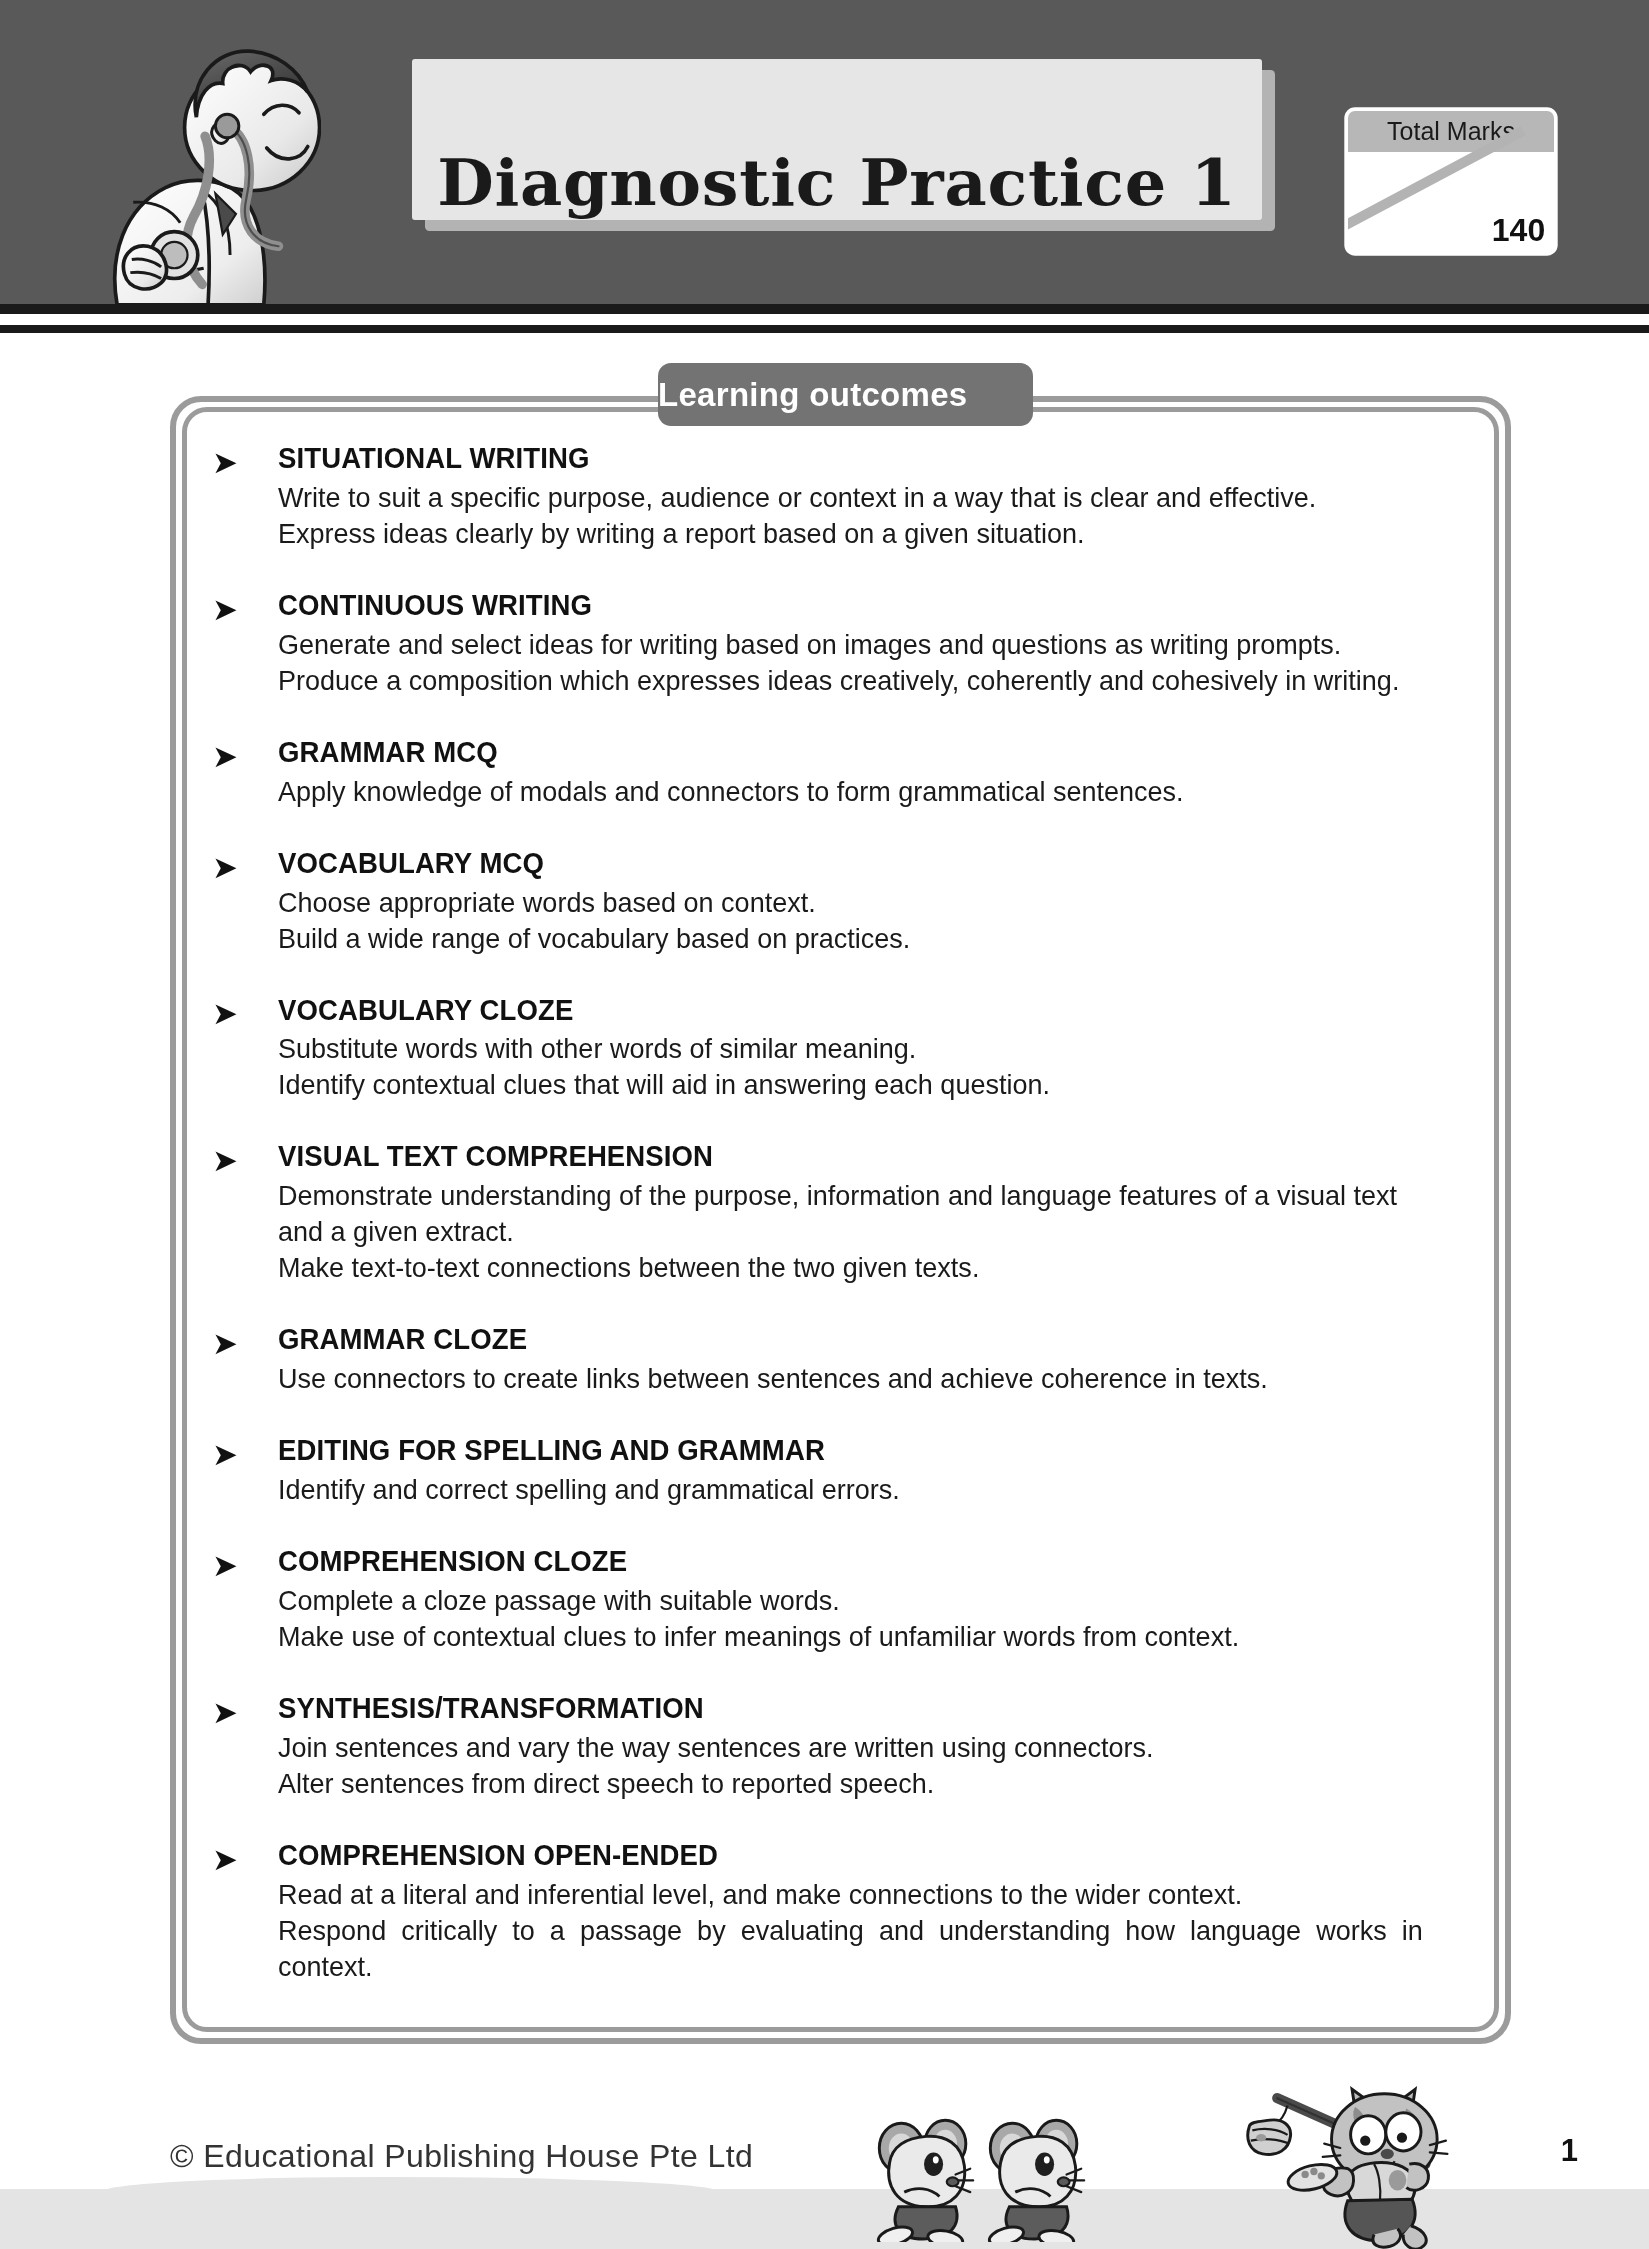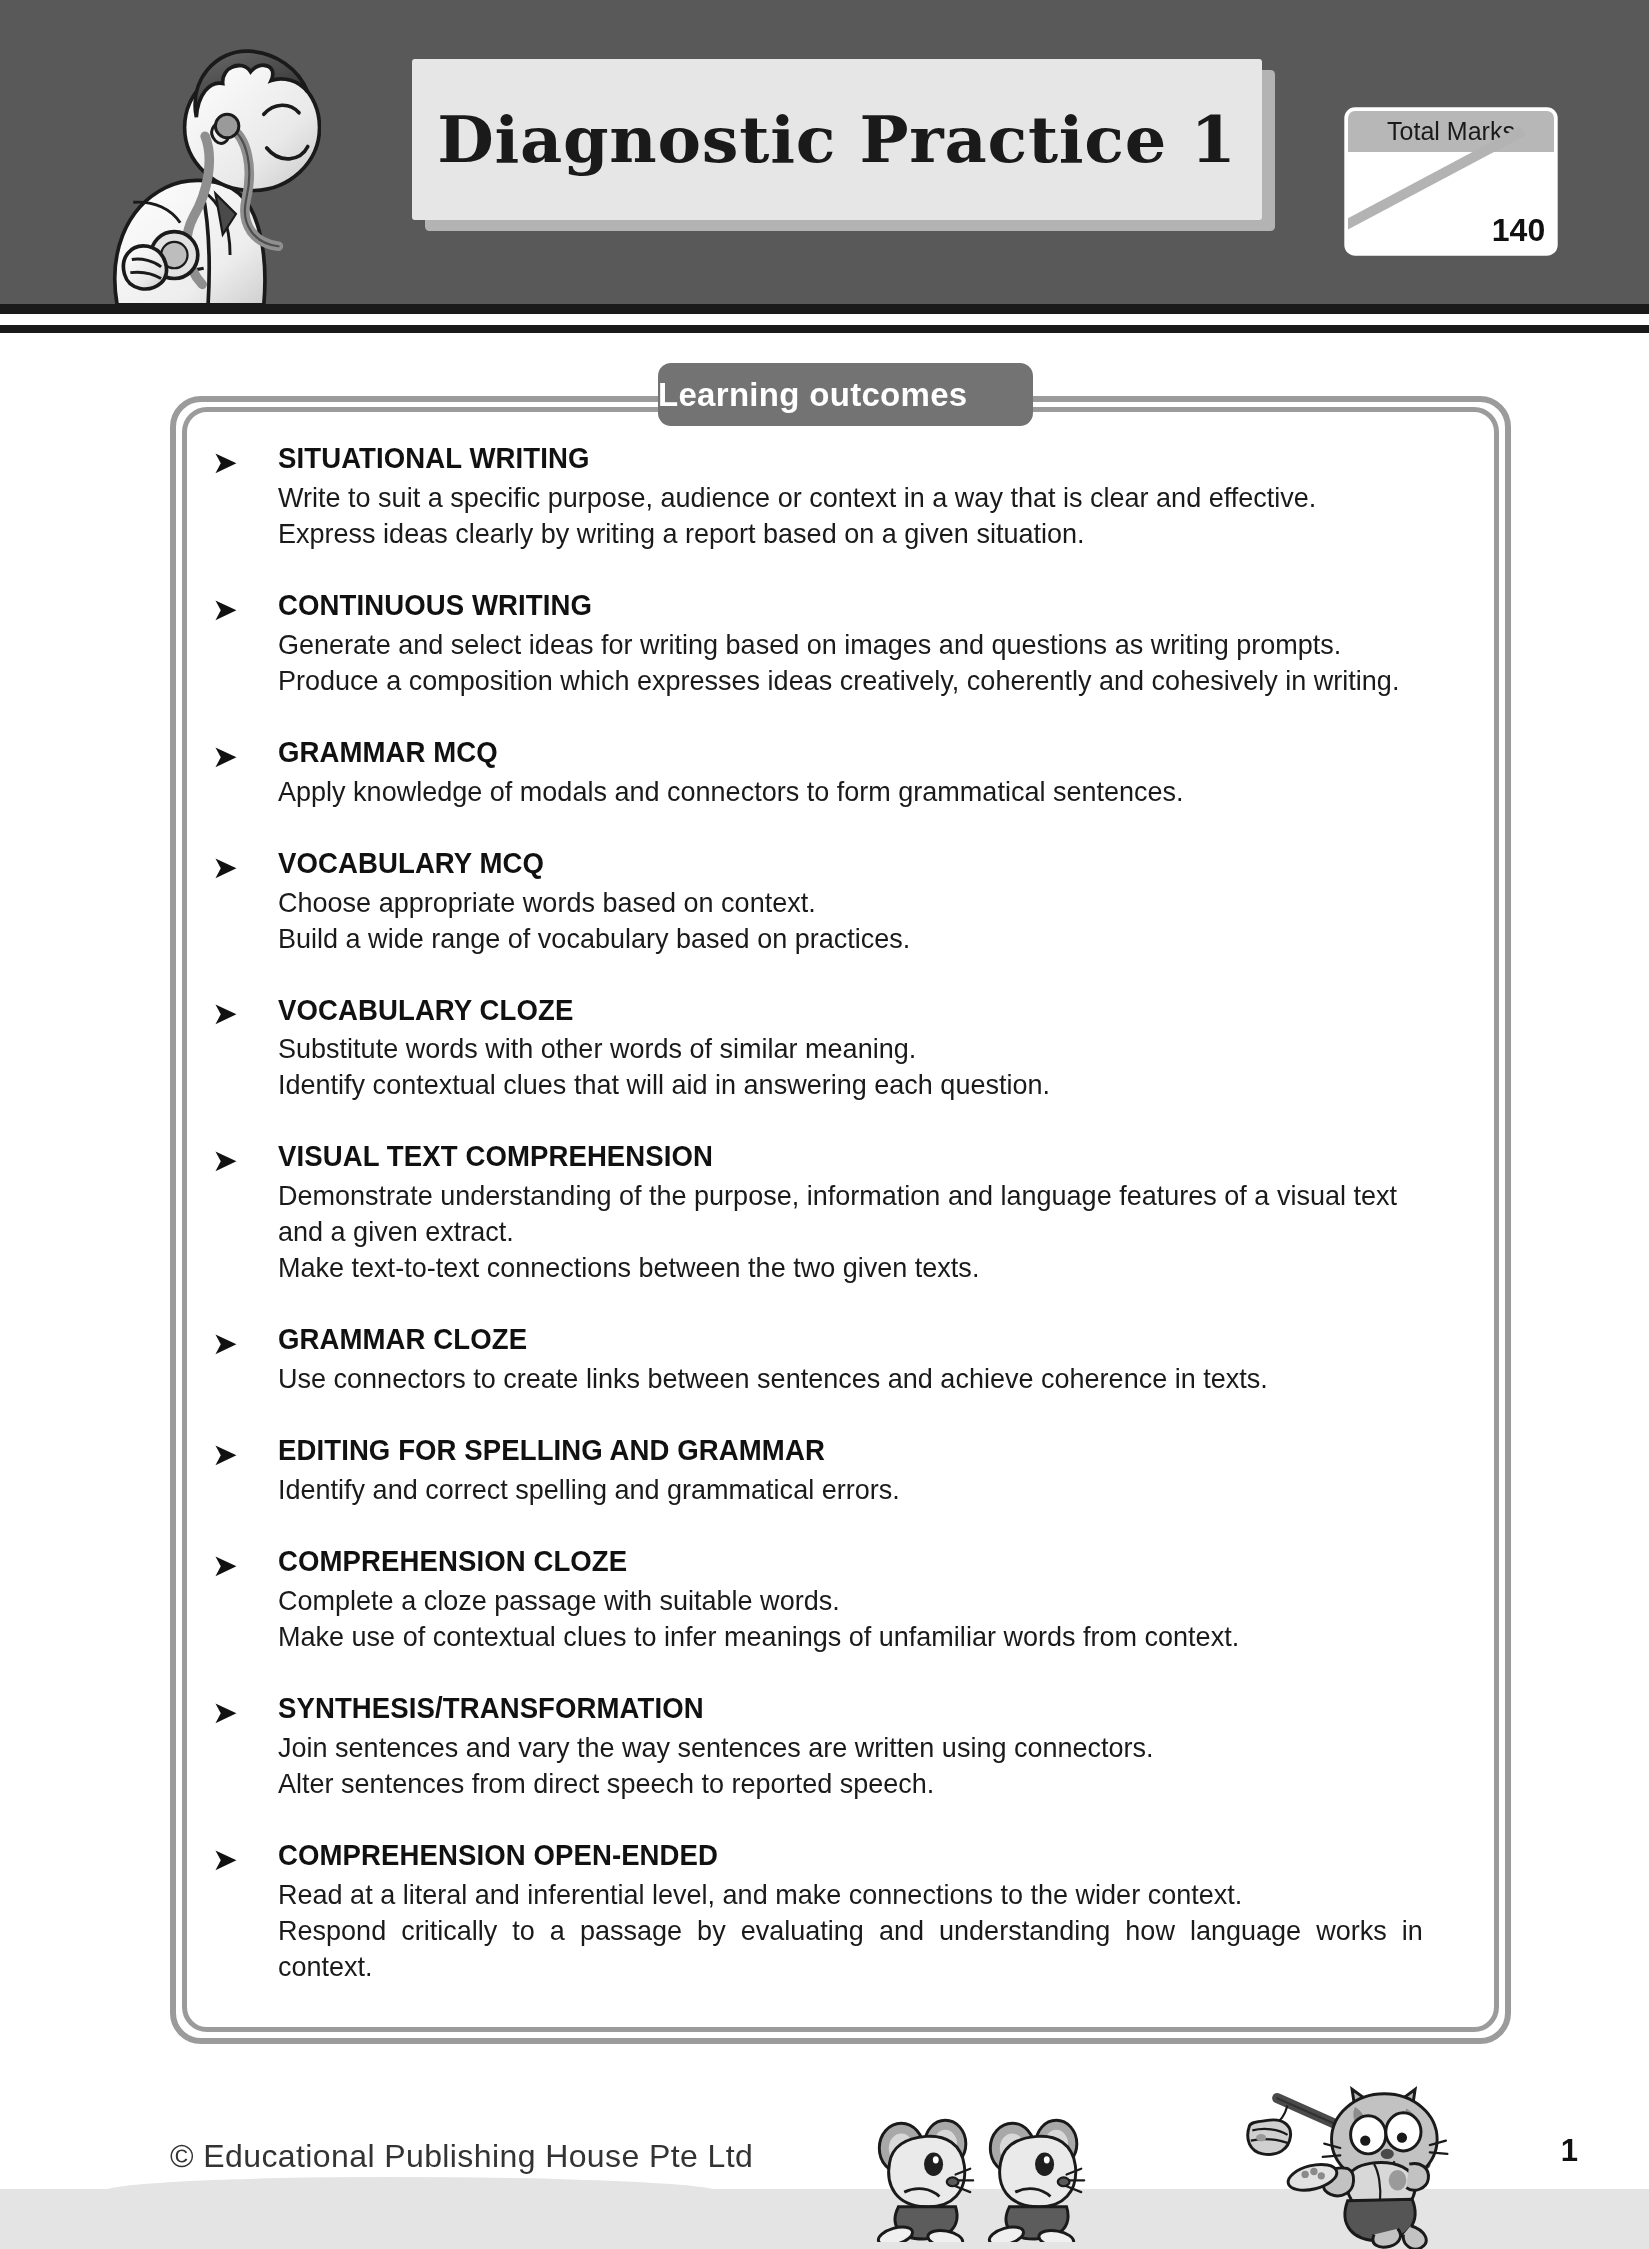--- a/index.html
+++ b/index.html
@@ -57,21 +57,21 @@
     background: #b3b3b3;
     border-radius: 4.4px;
   }
   #title-banner {
     position: absolute;
     left: 412px; top: 59px;
     width: 850px; height: 161px;
     background: #e6e6e6;
     border-radius: 2.9px;
     display: flex;
-    align-items: center;
+    align-items: flex-end;
     justify-content: center;
   }
   #title-text {
     font-family: "DejaVu Serif", serif;
     font-weight: bold;
     font-size: 64px;
     letter-spacing: 0.7px;
     color: #1a1a1a;
     white-space: nowrap;
     transform: scaleX(1.02);

